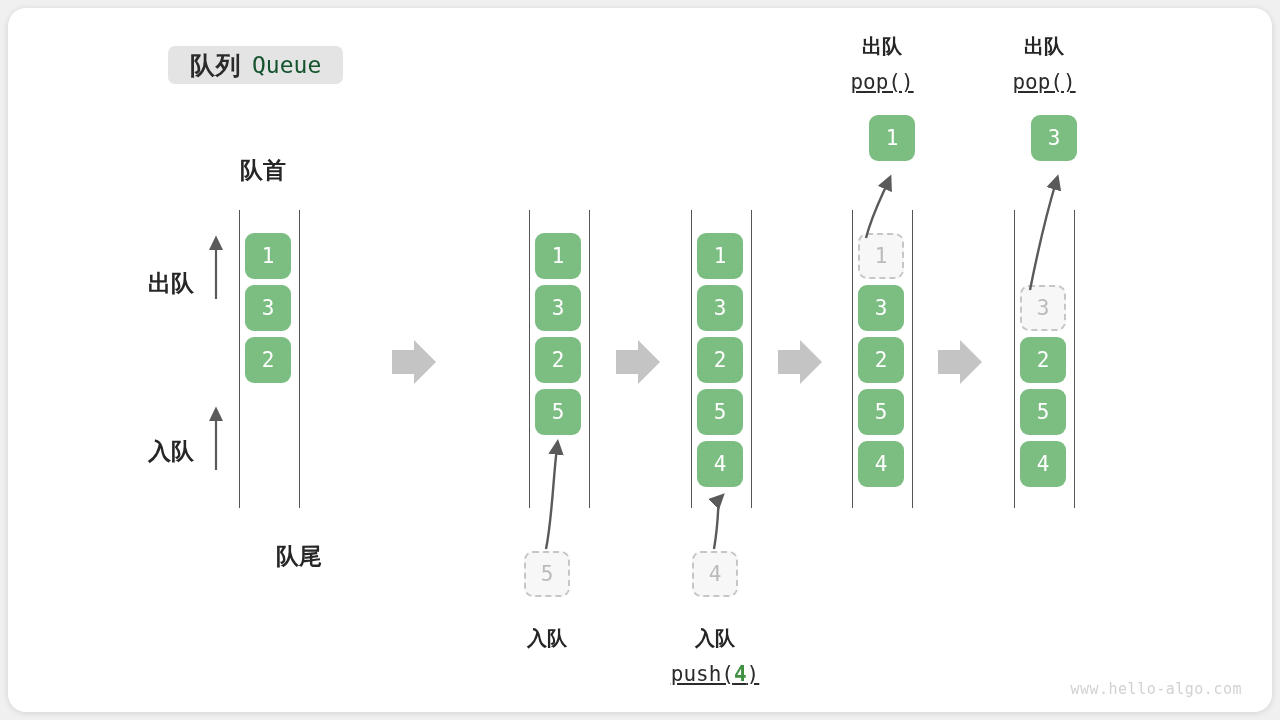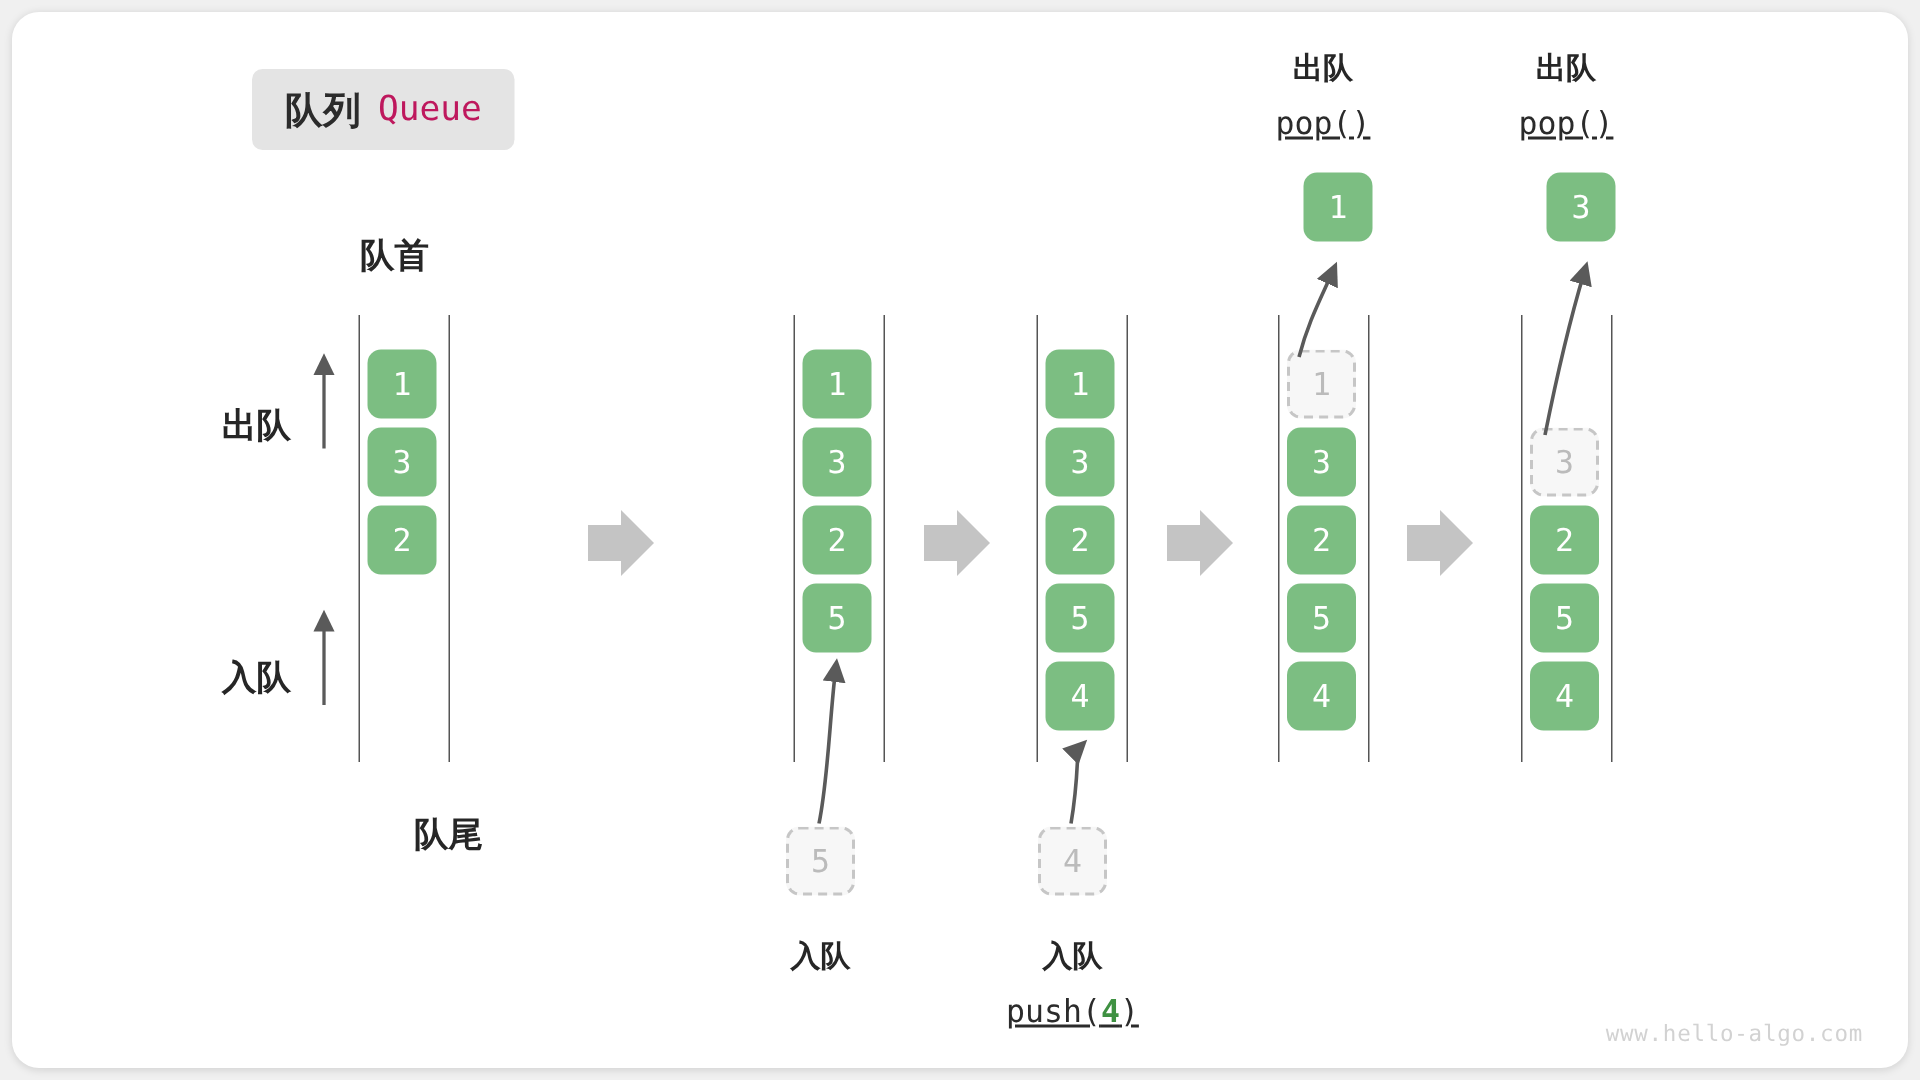--- a/index.html
+++ b/index.html
@@ -28,39 +28,39 @@
     background: #ffffff;
     border-radius: 18px;
     box-shadow: 0 1px 6px rgba(0,0,0,0.13);
   }
 
   
   .title-pill {
     position: absolute;
     left: 168px;
     top: 46px;
-    height: 54px;
+    height: 38px;
     padding: 0 22px;
     background: #e4e4e4;
     border-radius: 7px;
     display: flex;
     align-items: center;
     gap: 11px;
     white-space: nowrap;
   }
   .title-cn {
     font-size: 25px;
     font-weight: bold;
     color: #2b2b2b;
     letter-spacing: 0.5px;
   }
   .title-en {
     font-family: "DejaVu Sans Mono", "Liberation Mono", monospace;
     font-size: 23px;
-    color: #be185d;
+    color: #14532d;
   }
 
   
   .abs { position: absolute; }
   .cn-label {
     font-size: 23px;
     font-weight: bold;
     color: #262626;
     white-space: nowrap;
   }

